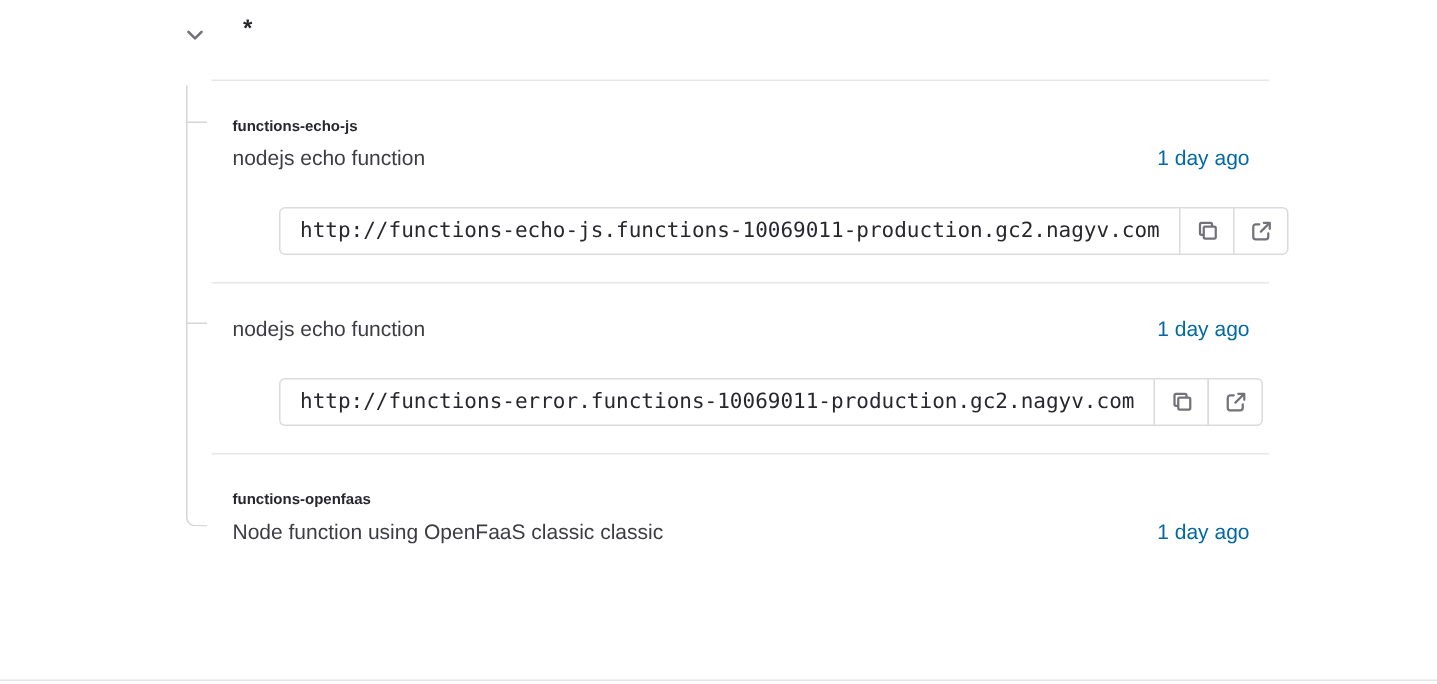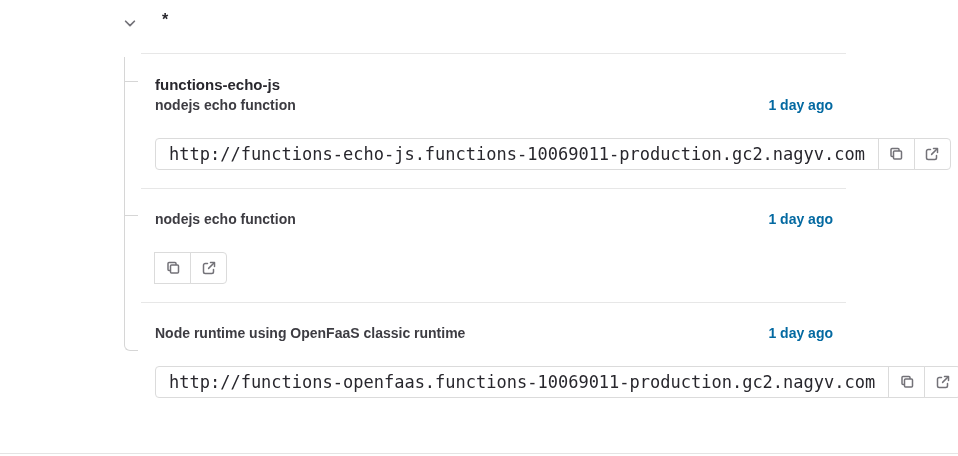--- a/index.html
+++ b/index.html
@@ -33,34 +33,34 @@
   .tree-corner {
     position: absolute; left: 124px; top: 338px; width: 14px; height: 13px;
     border-left: 1px solid #d6d6d6; border-bottom: 1px solid #d6d6d6;
     border-bottom-left-radius: 6px;
   }
 
   
   .fn-list { margin-left: 141px; width: 705px; border-top: 1px solid #e7e7e7; }
   .fn-item { padding: 20px 13px 18px 14px; border-bottom: 1px solid #e7e7e7; }
   .fn-item:last-child { border-bottom: none; }
-  .fn-name { font-size: 15px; line-height: 21px; font-weight: 700; color: #28272d; cursor: pointer; }
-  .fn-meta-row { display: flex; justify-content: space-between; align-items: center; font-weight: bold; }
+  .fn-name { font-size: 10px; line-height: 21px; font-weight: 700; color: #28272d; cursor: pointer; }
+  .fn-meta-row { display: flex; justify-content: space-between; align-items: center; }
   .fn-desc    { font-size: 14px; line-height: 21px; color: #3d3c42; }
   .fn-updated { font-size: 14px; line-height: 21px; color: #0369a1; white-space: nowrap; }
 
   
   .url-group { display: inline-flex; margin-top: 22px; height: 32px; }
   .url-field {
     display: flex; align-items: center;
     padding: 0 13px;
     border: 1px solid #dbdbdb; border-radius: 4px 0 0 4px;
     background: #fff;
     font-family: "DejaVu Sans Mono", monospace;
-    font-size: 17px; color: #28272d; white-space: nowrap;
+    font-size: 14px; color: #28272d; white-space: nowrap; margin-left: 31px;
   }
   .icon-btn {
     width: 37px; margin-left: -1px;
     border: 1px solid #dbdbdb; background: #fff;
     display: flex; align-items: center; justify-content: center;
     cursor: pointer; padding: 0;
   }
   .icon-btn.last { border-radius: 0 4px 4px 0; }
 
   .page-bottom-border {
@@ -111,54 +111,40 @@
       </button>
     </div>
   </div>
 
   <div class="fn-item">
     <div class="fn-meta-row">
       <div class="fn-desc">nodejs echo function</div>
       <div class="fn-updated">1 day ago</div>
     </div>
     <div class="url-group">
+      <div class="url-field">http://functions-error.functions-10069011-production.gc2.nagyv.com</div>
       <button class="icon-btn">
         <svg width="16" height="16" viewBox="0 0 16 16">
           <rect x="3" y="2.5" width="8" height="8" rx="1" fill="none" stroke="#737278" stroke-width="1.5"></rect>
           <rect x="5.5" y="5" width="8" height="8" rx="1" fill="#ffffff" stroke="#737278" stroke-width="1.5"></rect>
         </svg>
       </button>
       <button class="icon-btn last">
         <svg width="16" height="16" viewBox="0 0 16 16" fill="none" stroke="#737278" stroke-width="1.5" stroke-linecap="round" stroke-linejoin="round">
           <path d="M6.5 3.5H4.25C3.28 3.5 2.5 4.28 2.5 5.25v6.5c0 .97.78 1.75 1.75 1.75h6.5c.97 0 1.75-.78 1.75-1.75V9.5"></path>
           <path d="M9.5 2.5h4v4"></path>
           <path d="M13.2 2.8L7.6 8.4"></path>
         </svg>
       </button>
     </div>
   </div>
 
   <div class="fn-item">
+    <div class="fn-name">functions-openfaas</div>
     <div class="fn-meta-row">
-      <div class="fn-desc">Node runtime using OpenFaaS classic runtime</div>
+      <div class="fn-desc">Node function using OpenFaaS classic classic</div>
       <div class="fn-updated">1 day ago</div>
-    </div>
-    <div class="url-group">
-      <div class="url-field">http://functions-openfaas.functions-10069011-production.gc2.nagyv.com</div>
-      <button class="icon-btn">
-        <svg width="16" height="16" viewBox="0 0 16 16">
-          <rect x="3" y="2.5" width="8" height="8" rx="1" fill="none" stroke="#737278" stroke-width="1.5"></rect>
-          <rect x="5.5" y="5" width="8" height="8" rx="1" fill="#ffffff" stroke="#737278" stroke-width="1.5"></rect>
-        </svg>
-      </button>
-      <button class="icon-btn last">
-        <svg width="16" height="16" viewBox="0 0 16 16" fill="none" stroke="#737278" stroke-width="1.5" stroke-linecap="round" stroke-linejoin="round">
-          <path d="M6.5 3.5H4.25C3.28 3.5 2.5 4.28 2.5 5.25v6.5c0 .97.78 1.75 1.75 1.75h6.5c.97 0 1.75-.78 1.75-1.75V9.5"></path>
-          <path d="M9.5 2.5h4v4"></path>
-          <path d="M13.2 2.8L7.6 8.4"></path>
-        </svg>
-      </button>
     </div>
   </div>
 </div>
 
   <div class="page-bottom-border"></div>
 </div>
 
 </body></html>

